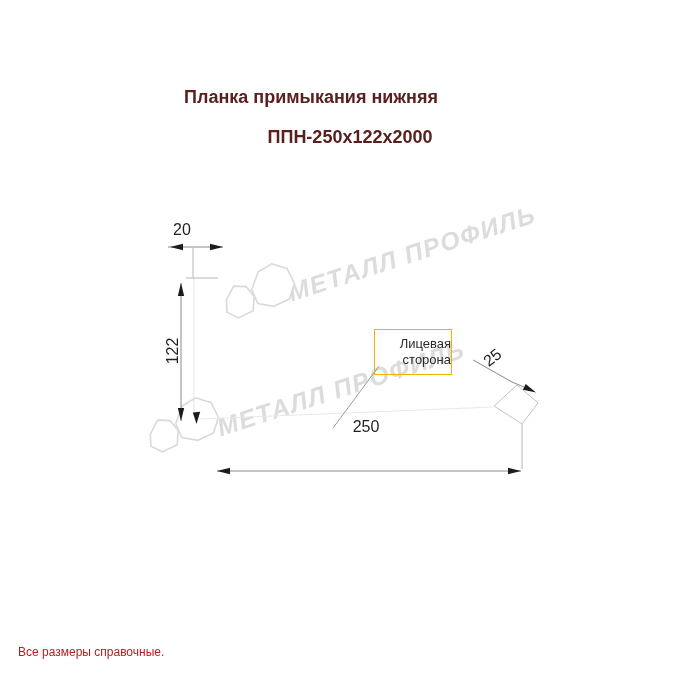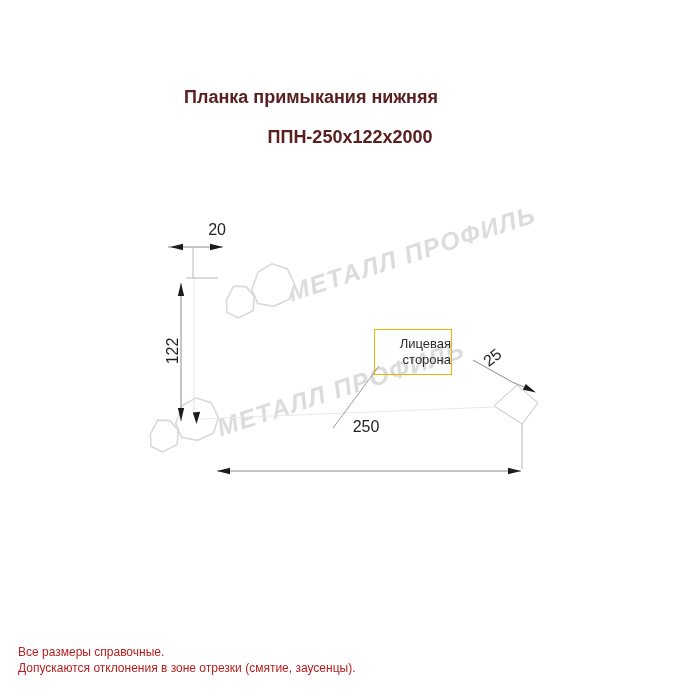--- a/index.html
+++ b/index.html
@@ -3,21 +3,21 @@
 <meta charset="utf-8">
 <style>
   html,body{margin:0;padding:0;background:#fff;}
   .canvas{position:relative;width:700px;height:700px;background:#ffffff;overflow:hidden;
           font-family:"Liberation Sans", sans-serif;}
   .abs{position:absolute;}
   .page-title{left:0;top:26px;width:700px;text-align:center;font-size:22px;font-weight:bold;color:#1a1a1a;}
   .product-name{left:0;top:87px;width:622px;text-align:center;font-size:18px;font-weight:bold;color:#5a2020;}
   .product-code{left:0;top:117px;width:700px;text-align:center;font-size:18px;font-weight:bold;color:#5a2020;margin-top:10px;}
   .dim-label{font-size:16px;color:#1f1f1f;text-align:center;}
-  .dim-20{left:194px;top:221px;width:32px;text-align:right;}
+  .dim-20{left:166px;top:221px;width:32px;}
   .dim-122{left:150px;top:343px;width:44px;height:16px;transform:rotate(-90deg);}
   .dim-25{left:474px;top:349px;width:36px;height:16px;transform:rotate(-38deg);}
   .dim-250{left:340px;top:418px;width:52px;}
   .face-box{left:374px;top:329px;width:76px;height:44px;border:1px solid #eab308;
             display:flex;flex-direction:column;justify-content:center;align-items:flex-end;
             font-size:13px;line-height:16px;color:#2a2a2a;background:transparent;}
   .wm-text{color:#dcdcdc;font-size:25px;font-weight:bold;font-style:italic;letter-spacing:1.5px;
            width:264px;text-align:center;white-space:nowrap;}
   .wm1{left:280px;top:239px;transform:rotate(-18deg);}
   .wm2{left:209px;top:374px;transform:rotate(-18deg);}
@@ -80,15 +80,14 @@
   <div class="abs dim-label dim-122">122</div>
   <div class="abs dim-label dim-25">25</div>
   <div class="abs dim-label dim-250">250</div>
 
   <div class="abs face-box">
     <span>Лицевая</span>
     <span>сторона</span>
   </div>
 
   <div class="abs footer-note note1">Все размеры справочные.</div>
-  <div class="abs footer-note note2">Допускаются отклонения в зоне отрезки (смятие, заусенцы).</div>
 
 </div>
 
 </body></html>

